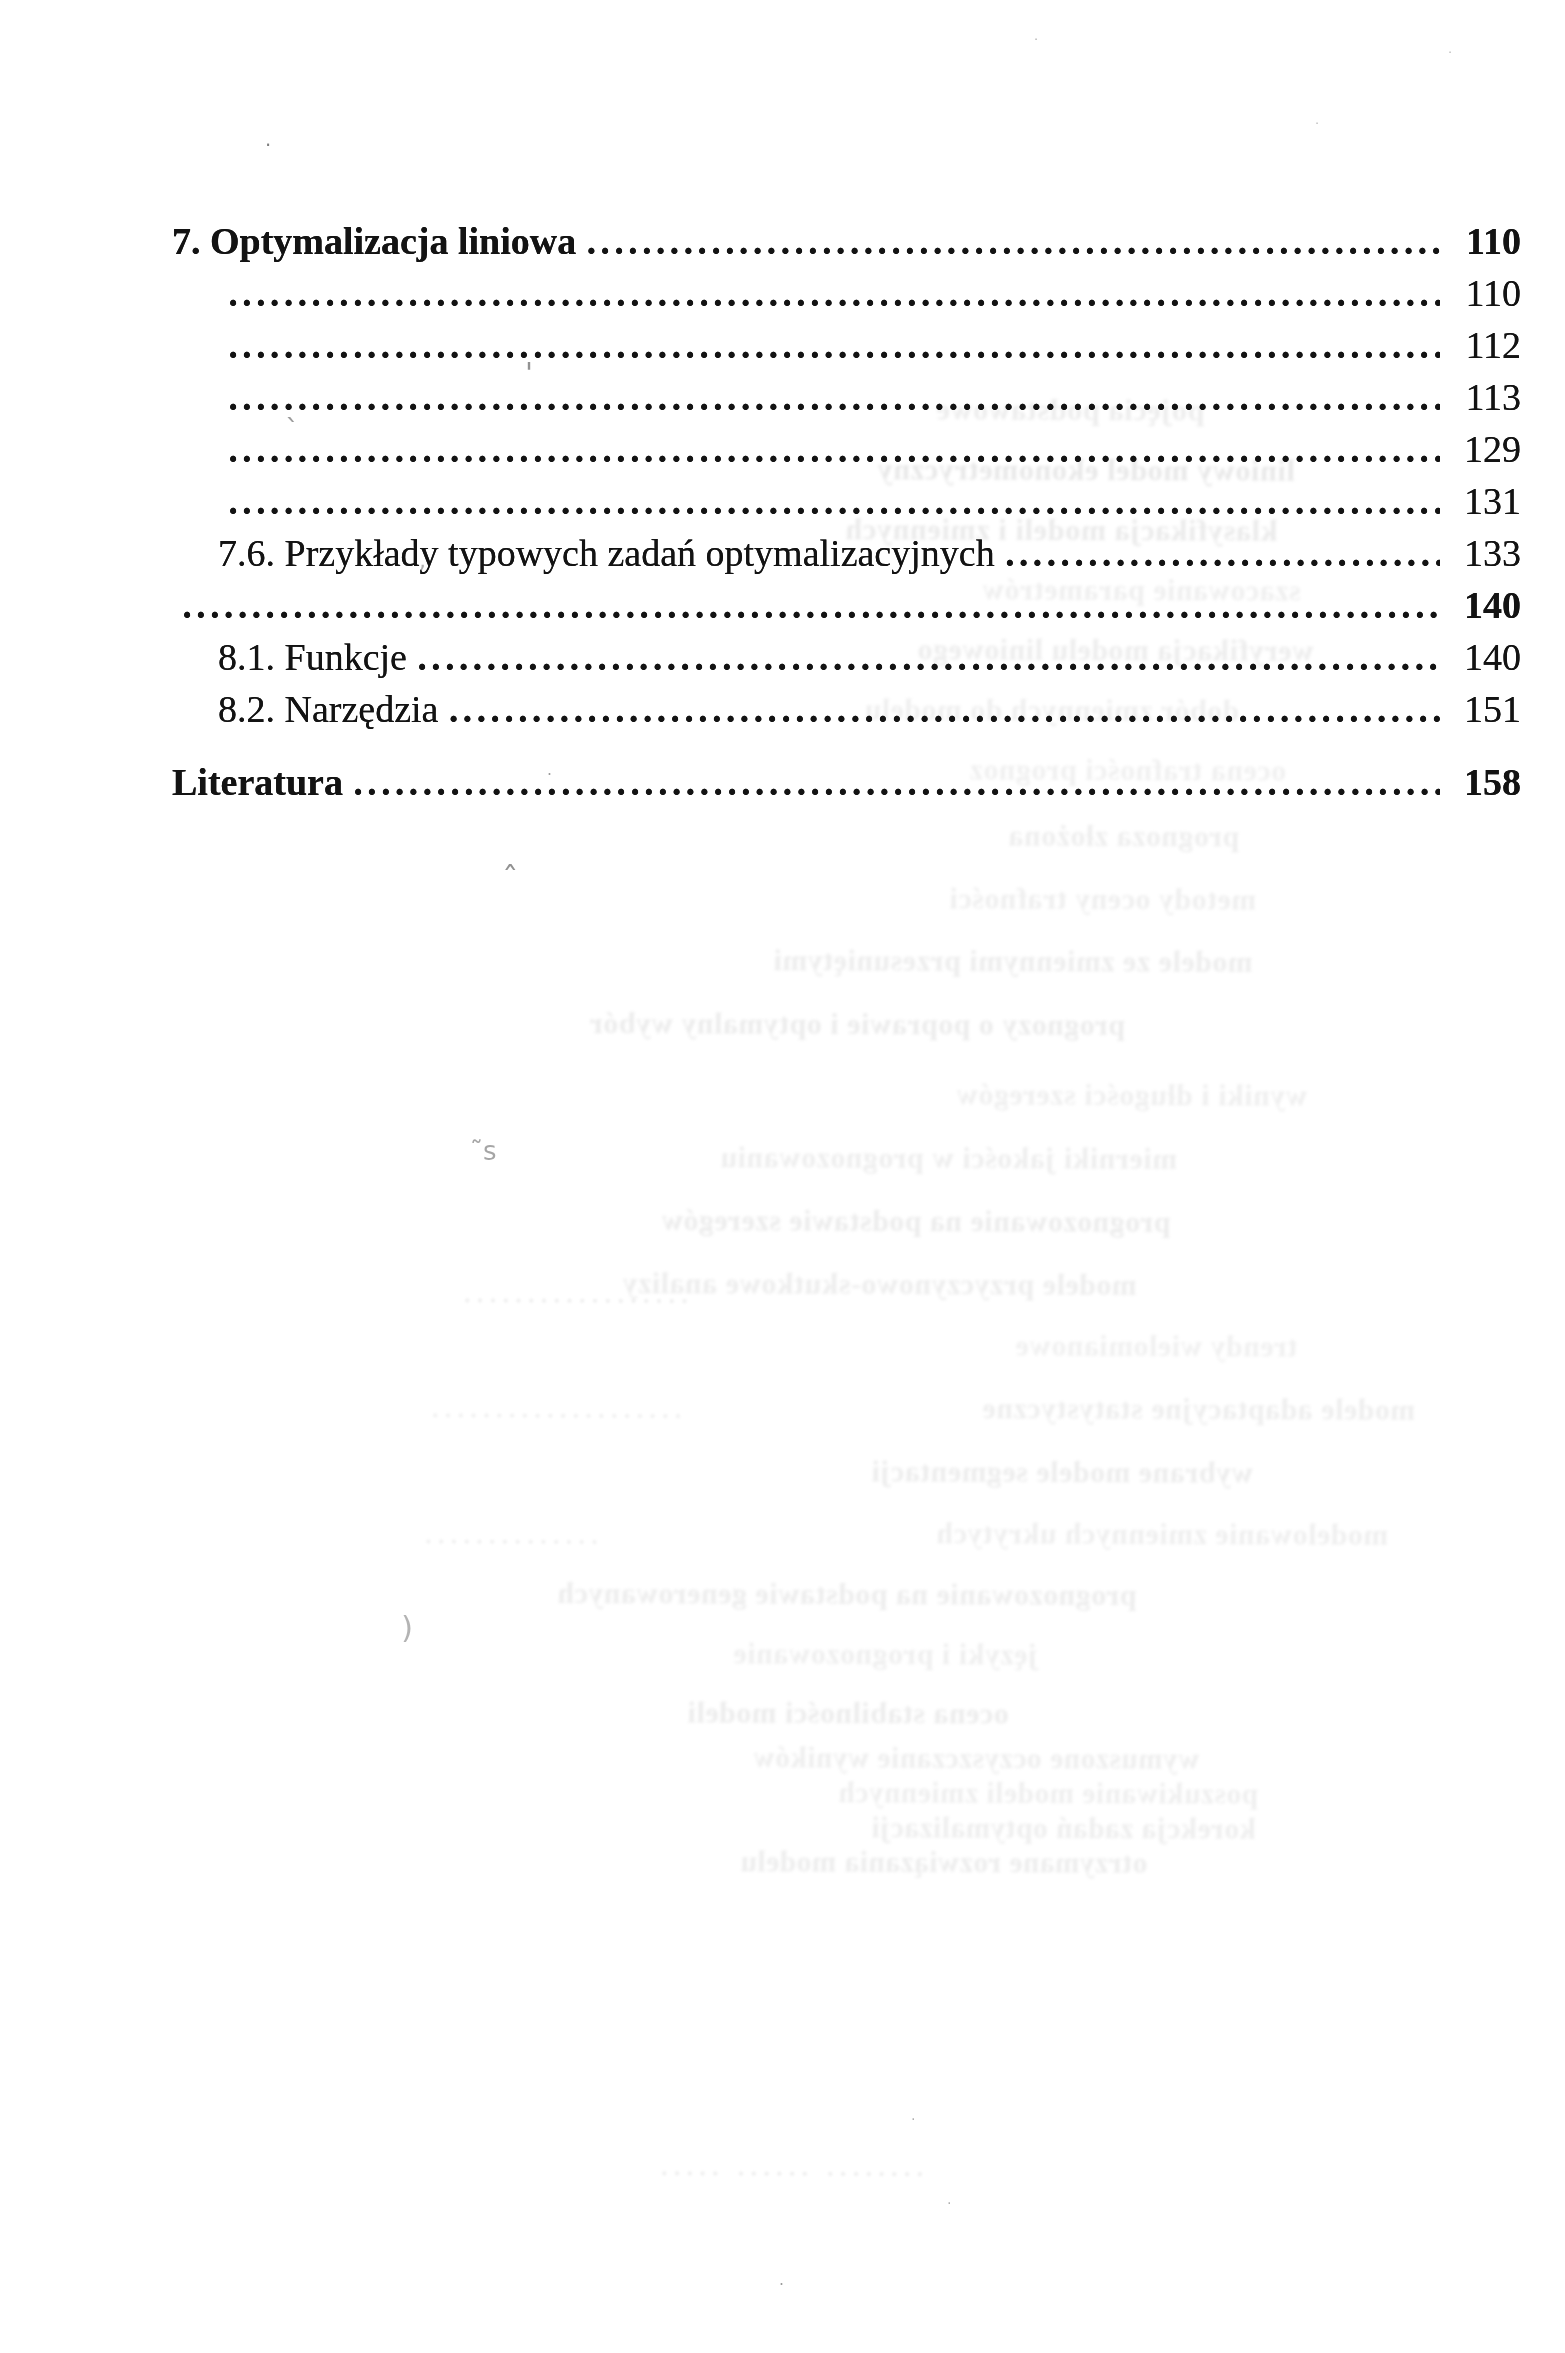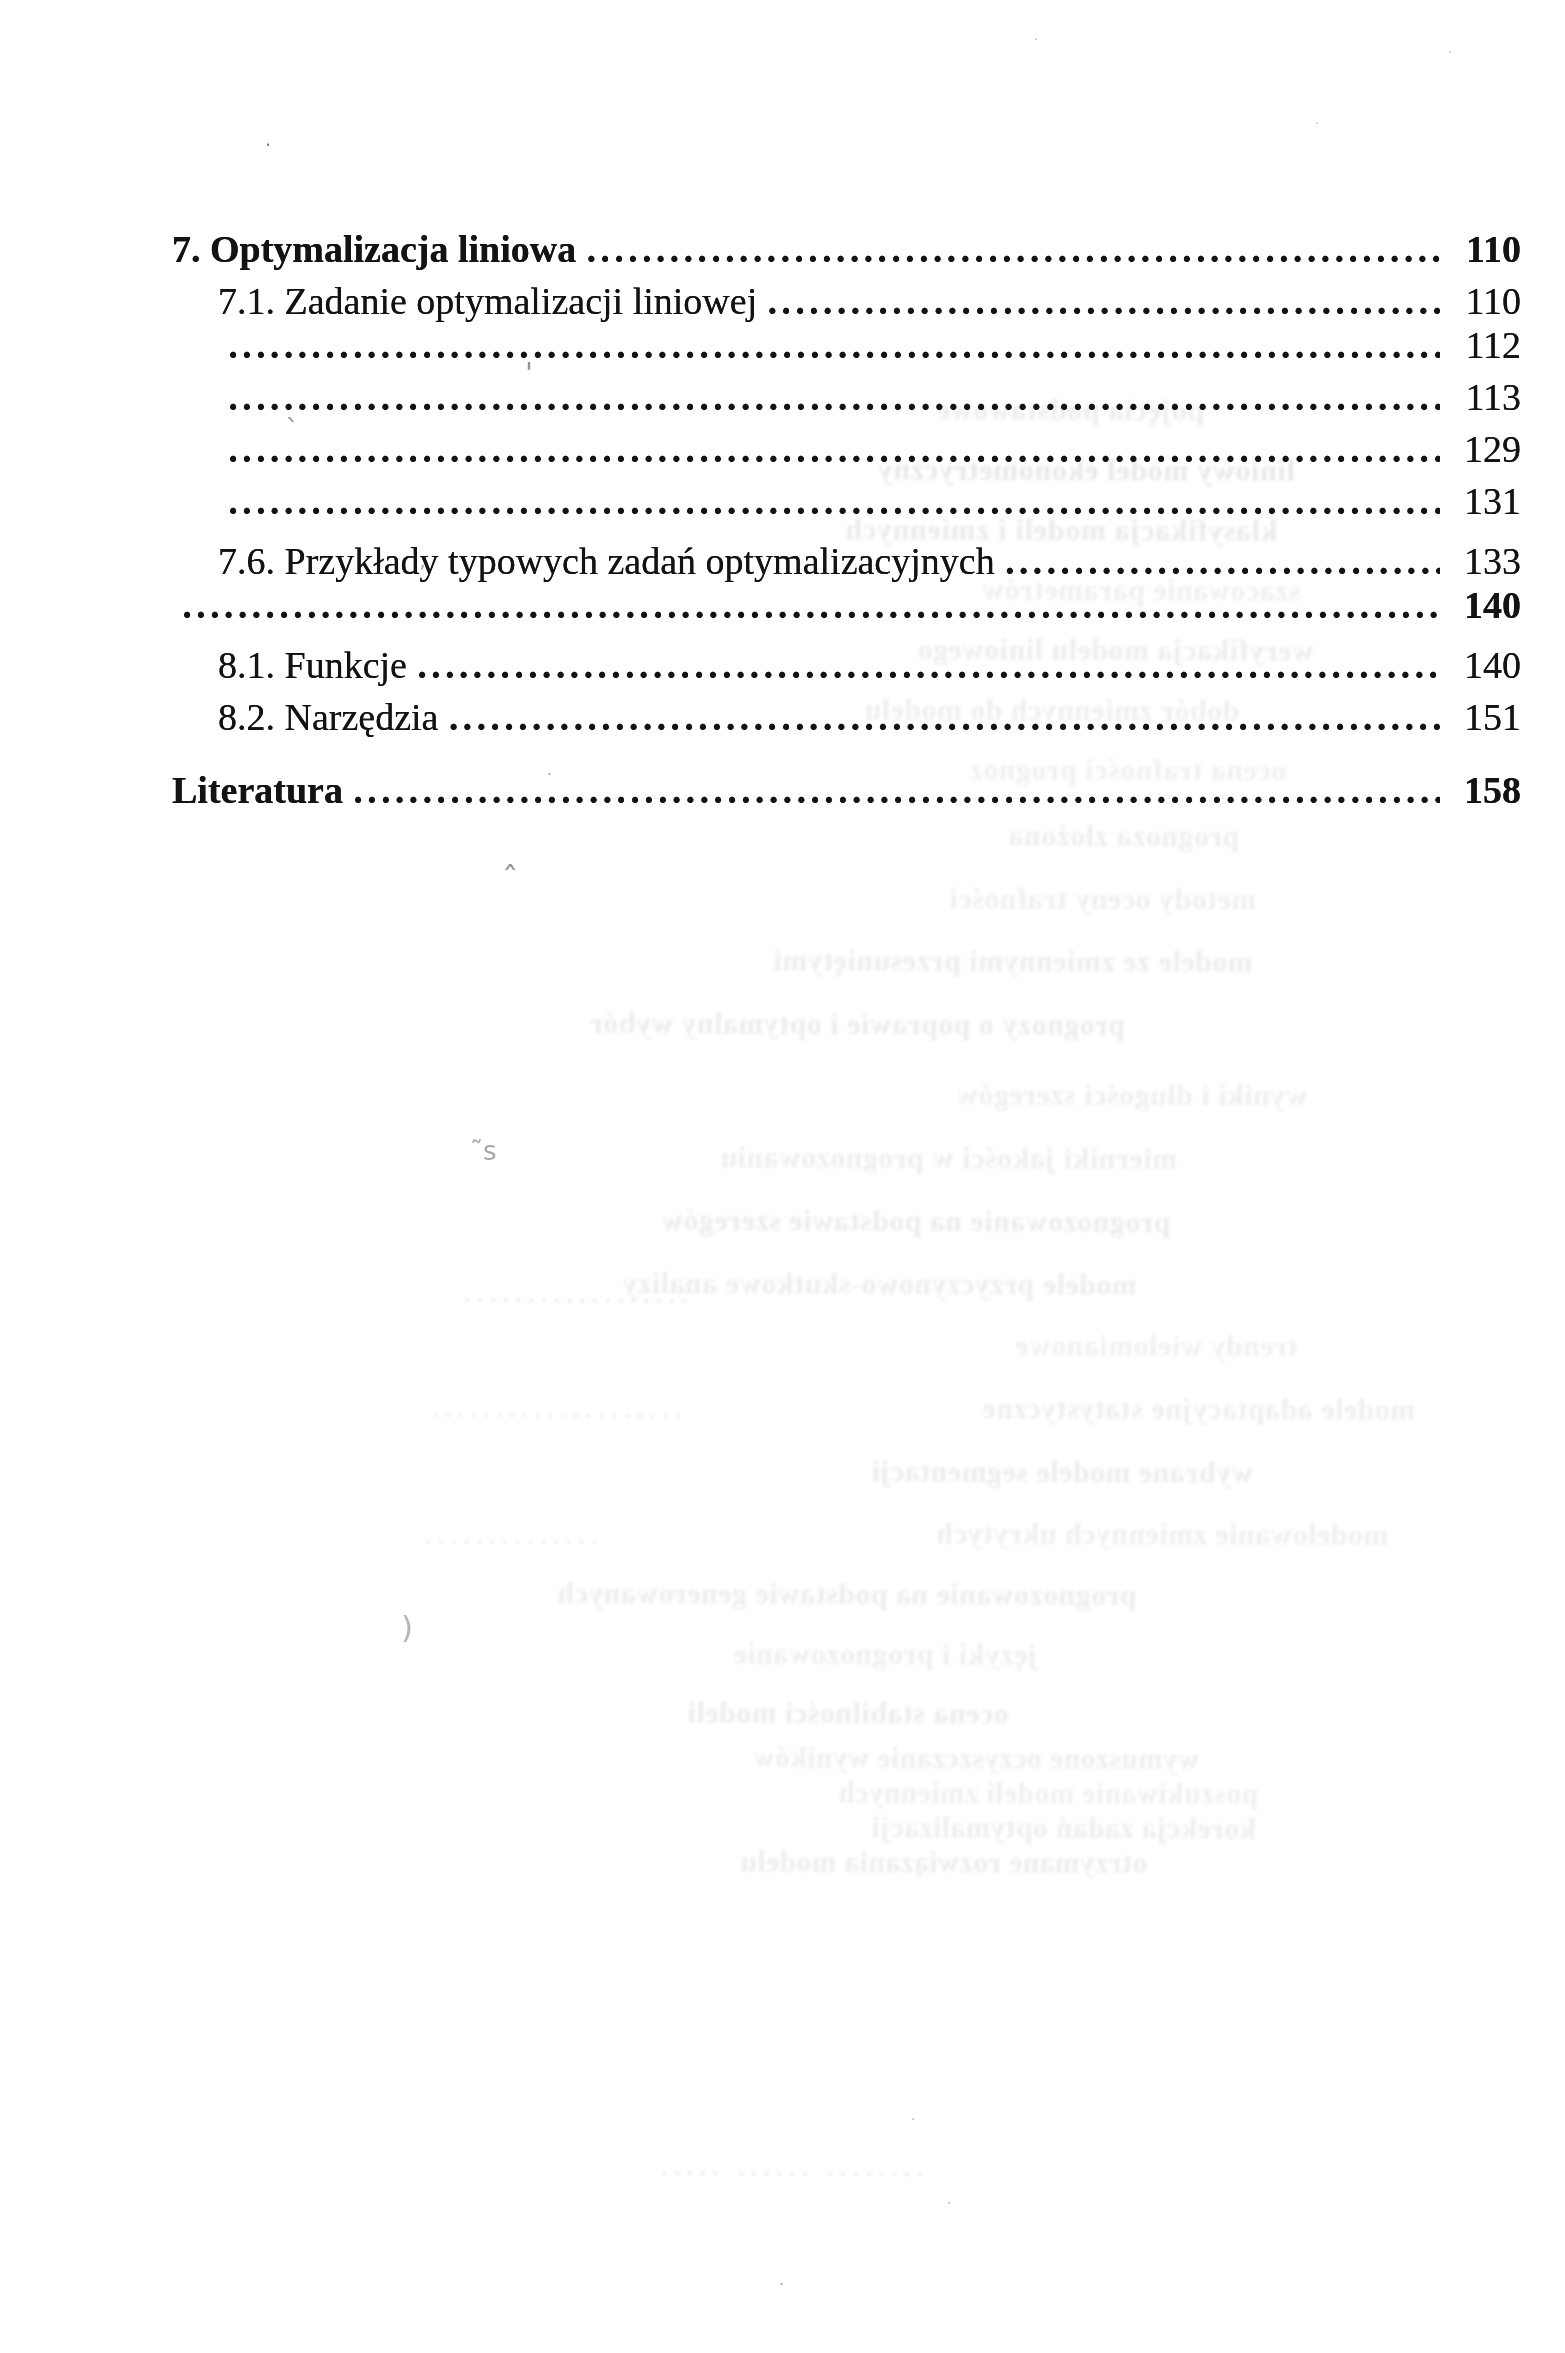--- a/index.html
+++ b/index.html
@@ -53,21 +53,20 @@
     height: 52px;
     font-size: 38px;
     line-height: 52px;
   }
   .toc-row.level-1 { padding-left: 46px; }
   .toc-row.bold { font-weight: 700; }
   .toc-row.gap-before { margin-top: 21px; }
   .toc-label {
     white-space: nowrap;
     text-shadow: 0 0 0.5px currentColor;
-    margin-top: 8px;
   }
   .toc-dots {
     flex: 1 1 auto;
     overflow: hidden;
     white-space: nowrap;
     margin-left: 10.5px;
     font-weight: 700;
     letter-spacing: 4.6px;
     font-size: 37px;
     text-shadow: 0 0 0.3px currentColor;
@@ -133,21 +132,20 @@
       <span class="artifact" style="left: 779px; top: 2272px; font-size: 15.7px; opacity: 0.5;">.</span>
       <span class="artifact" style="left: 419px; top: 550px; font-size: 22px; opacity: 0.4;">,</span>
     </div>
   <main class="toc" id="toc">
       <div class="toc-row level-0 bold">
     <span class="toc-label">7. Optymalizacja liniowa</span>
     <span class="toc-dots">............................................................................................................................................................................................................................</span>
     <span class="toc-page">110</span>
   </div>
       <div class="toc-row level-1">
-    <span class="toc-label">7.1. Zadanie optymalizacji liniowej</span>
     <span class="toc-dots">............................................................................................................................................................................................................................</span>
     <span class="toc-page">110</span>
   </div>
       <div class="toc-row level-1">
     <span class="toc-dots">............................................................................................................................................................................................................................</span>
     <span class="toc-page">112</span>
   </div>
       <div class="toc-row level-1">
     <span class="toc-dots">............................................................................................................................................................................................................................</span>
     <span class="toc-page">113</span>

